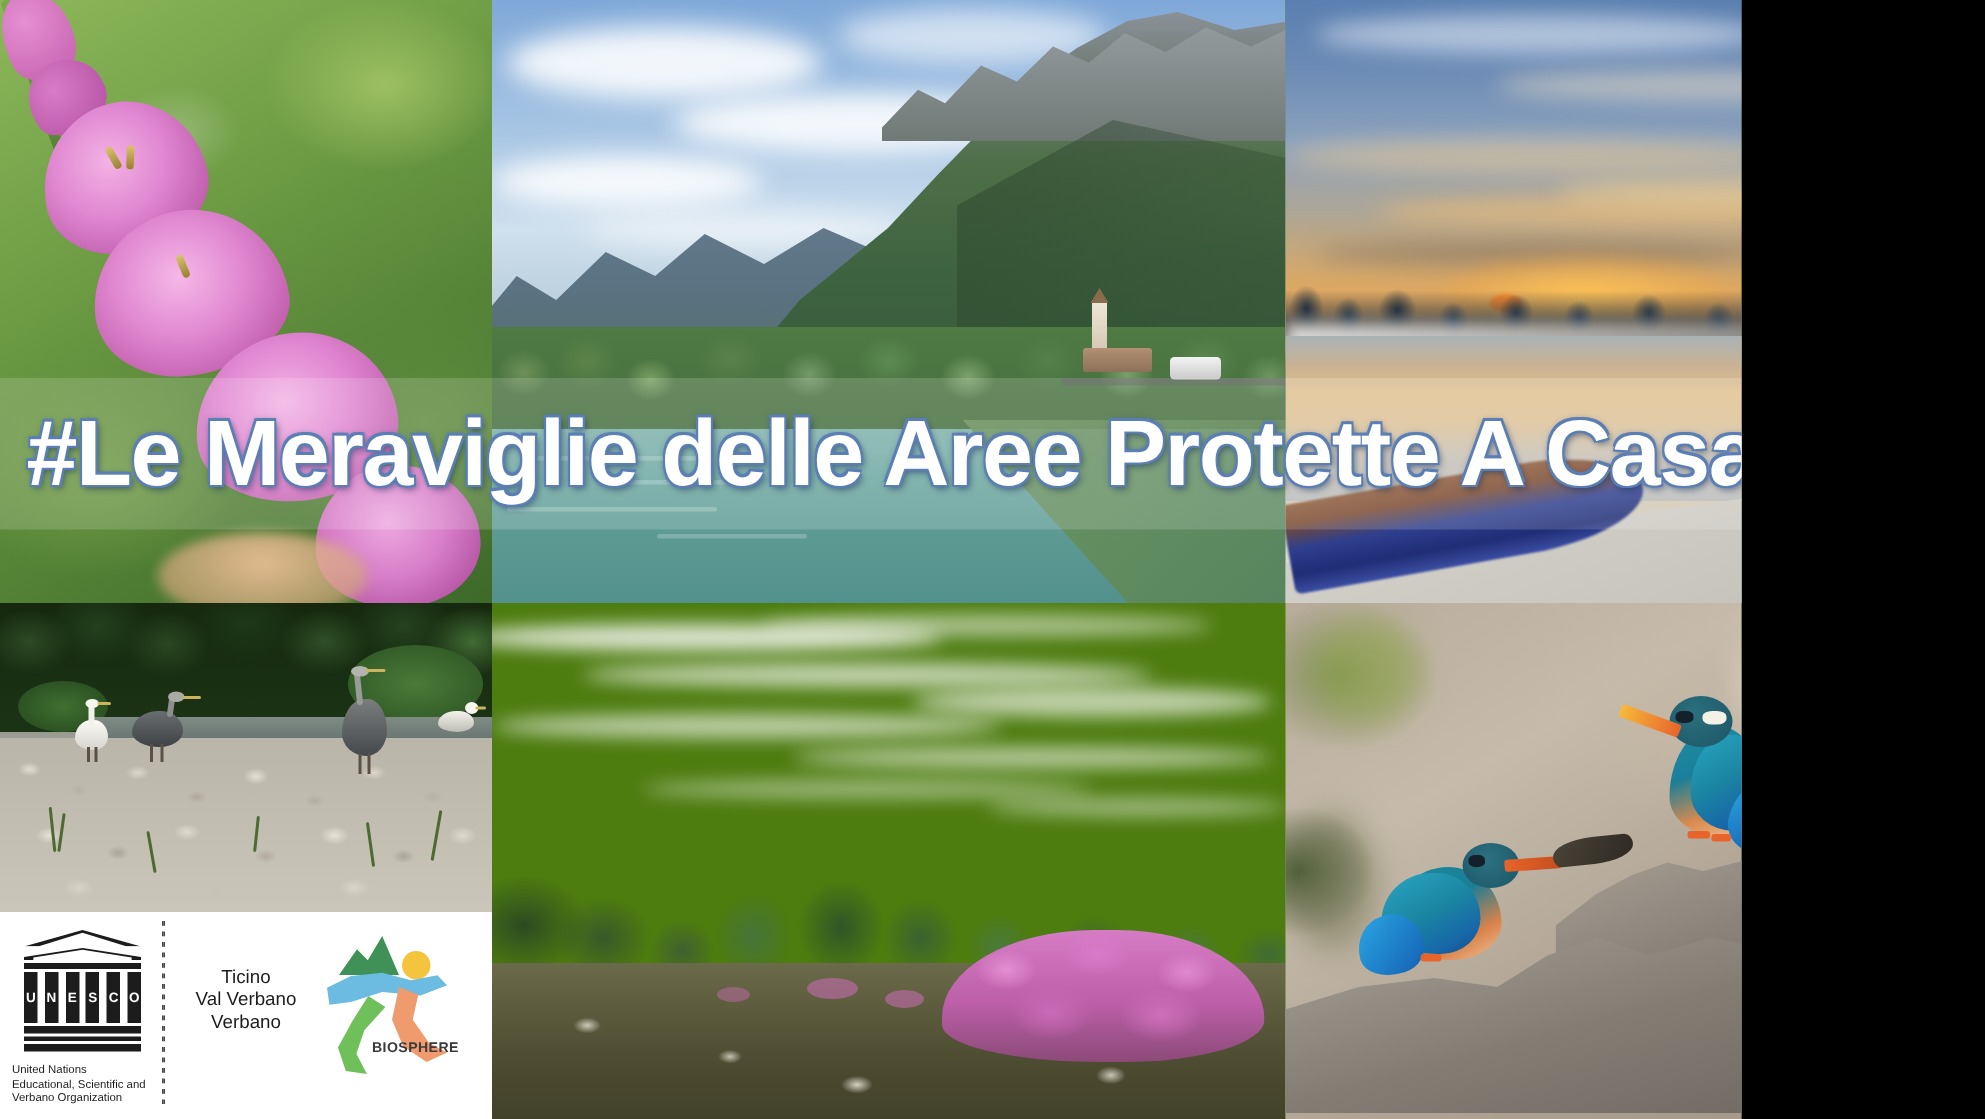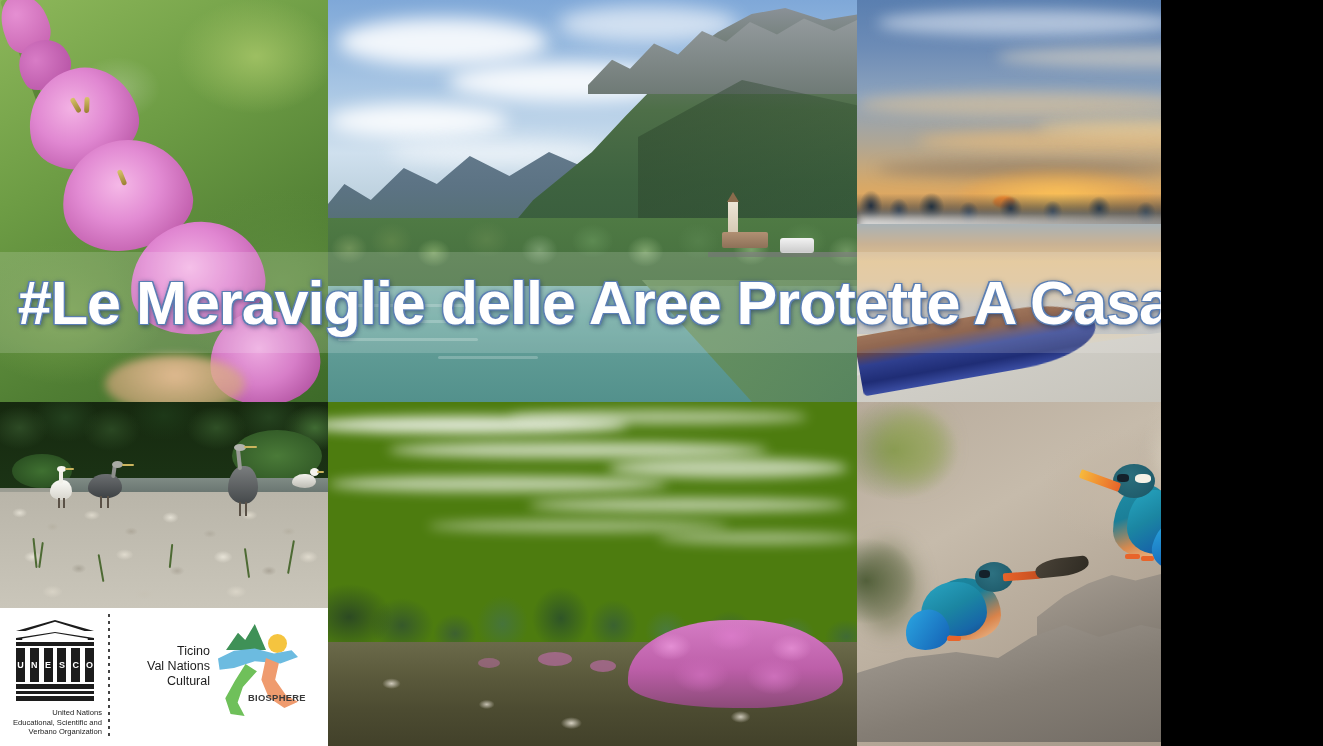--- a/index.html
+++ b/index.html
@@ -306,21 +306,21 @@
   .t-arch{height:8px;margin-top:1px;
     background:#1c1c1c;clip-path:polygon(0 100%,0 76%,50% 0,100% 76%,100% 100%,92% 100%,92% 80%,50% 14%,8% 80%,8% 100%);}
   .t-lintel{height:4px;background:#1c1c1c;margin-top:2px;}
   .t-cols{height:34px;margin-top:2px;display:flex;justify-content:space-between;position:relative;}
   .t-col{width:9px;background:#1c1c1c;position:relative;}
   .t-col span{position:absolute;left:50%;top:50%;transform:translate(-50%,-50%);
      color:#fff;font-size:9px;font-weight:700;font-family:"Liberation Sans",sans-serif;}
   .t-base1{height:5px;background:#1c1c1c;margin-top:2px;}
   .t-base2{height:3px;background:#1c1c1c;margin-top:2px;}
   .t-base3{height:5px;background:#1c1c1c;margin-top:2px;}
-  .logo-caption{margin-top:7px;text-align:right;font-size:7.6px;line-height:9.6px;
+  .logo-caption{margin-top:7px;font-size:7.6px;line-height:9.6px;
      color:#1c1c1c;font-family:"Liberation Sans",sans-serif;}
   .logo-caption.left{text-align:left;}
 
   
   .mab-mark{position:relative;width:60px;height:50px;margin-left:2px;}
   .mab-text{position:absolute;left:0;top:14px;font-size:28px;font-weight:700;
      letter-spacing:-1px;color:#4b8a70;font-family:"Liberation Serif",serif;}
   .mab-ankh{position:absolute;left:19px;top:-2px;width:13px;height:22px;}
   .mab-ankh-loop{position:absolute;left:1px;top:0;width:11px;height:12px;
      border:2.4px solid #4b8a70;border-radius:50%;}
@@ -328,21 +328,21 @@
   .mab-ankh-arm{position:absolute;left:0px;top:13px;width:13px;height:2.6px;background:#4b8a70;}
   .mab-swoosh{position:absolute;left:36px;top:6px;width:30px;height:16px;
      background:linear-gradient(100deg,#1f4f9c 0%,#1f4f9c 30%,#ffffff 30%,#ffffff 62%,#d94a3a 62%);
      clip-path:polygon(6% 78%,52% 16%,100% 0,100% 22%,56% 40%,10% 100%);
      transform:rotate(-4deg);}
   .mab-stripes{position:absolute;left:0;top:44px;width:52px;height:13px;
      background:linear-gradient(100deg,#1f4f9c 0 34%,#ffffff 34% 66%,#d94a3a 66% 100%);
      clip-path:polygon(0 100%,14% 0,100% 0,86% 100%);}
 
   
-  .bio-words{font-size:12.5px;line-height:15px;color:#1c1c1c;text-align:right;
+  .bio-words{font-size:12.5px;line-height:15px;color:#1c1c1c;text-align:center;
      padding-top:22px;width:92px;font-family:"Liberation Sans",sans-serif;}
   .bio-mark{position:relative;width:92px;height:96px;margin-left:2px;}
   .bio-mtn{position:absolute;left:14px;top:2px;width:40px;height:26px;
      background:#3f9157;clip-path:polygon(0 100%,30% 34%,48% 62%,72% 0,100% 100%);}
   .bio-sun{position:absolute;left:56px;top:12px;width:19px;height:19px;border-radius:50%;
      background:#f5c43f;}
   .bio-blue{position:absolute;left:6px;top:22px;width:80px;height:28px;
      background:#6cbbe0;
      clip-path:polygon(0 52%,20% 24%,46% 16%,70% 34%,92% 22%,100% 46%,78% 70%,46% 62%,20% 86%,2% 92%);}
   .bio-green{position:absolute;left:8px;top:42px;width:44px;height:52px;
@@ -562,22 +562,22 @@
     </div>
 
     <div class="sep"></div>
 
 
     <div class="sep"></div>
 
     <div class="logo-block logo-bio">
       <div class="bio-words">
         <div>Ticino</div>
-        <div>Val Nations</div>
-        <div>Cultural</div>
+        <div>Val Verbano</div>
+        <div>Verbano</div>
       </div>
       <div class="bio-mark">
         <div class="bio-mtn"></div>
         <div class="bio-sun"></div>
         <div class="bio-blue"></div>
         <div class="bio-green"></div>
         <div class="bio-orange"></div>
         <div class="bio-word">BIOSPHERE</div>
       </div>
     </div>

